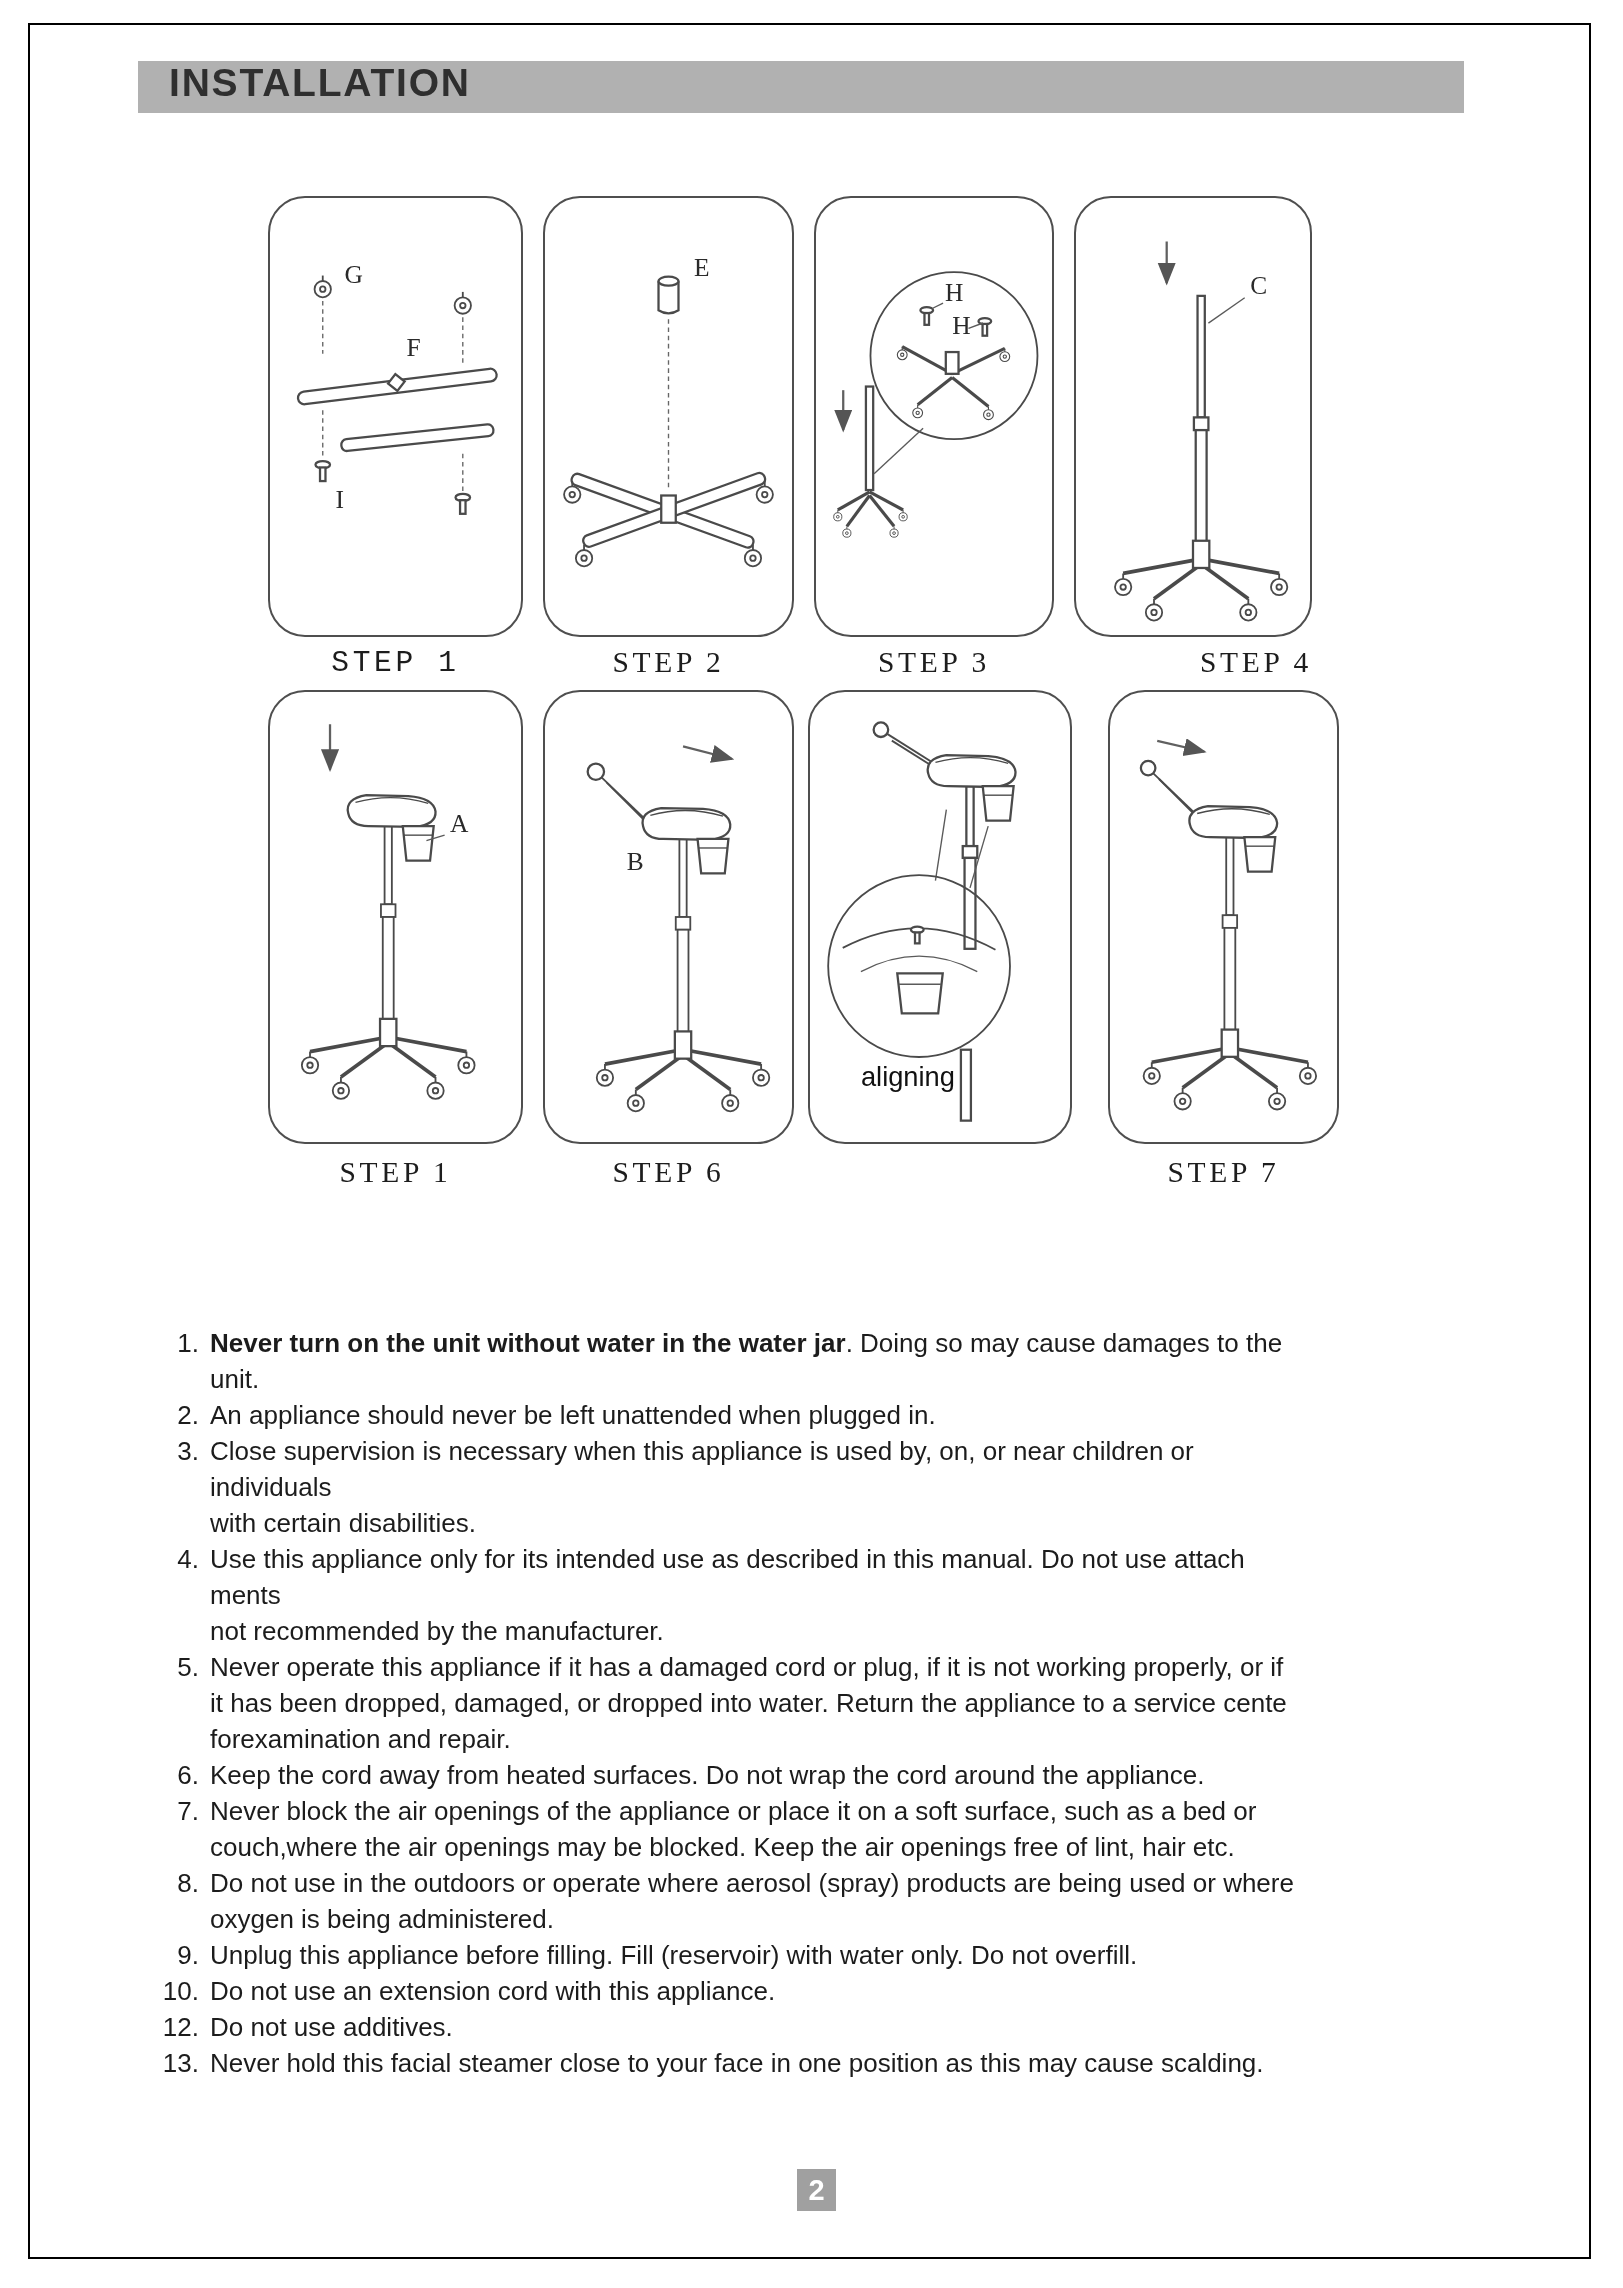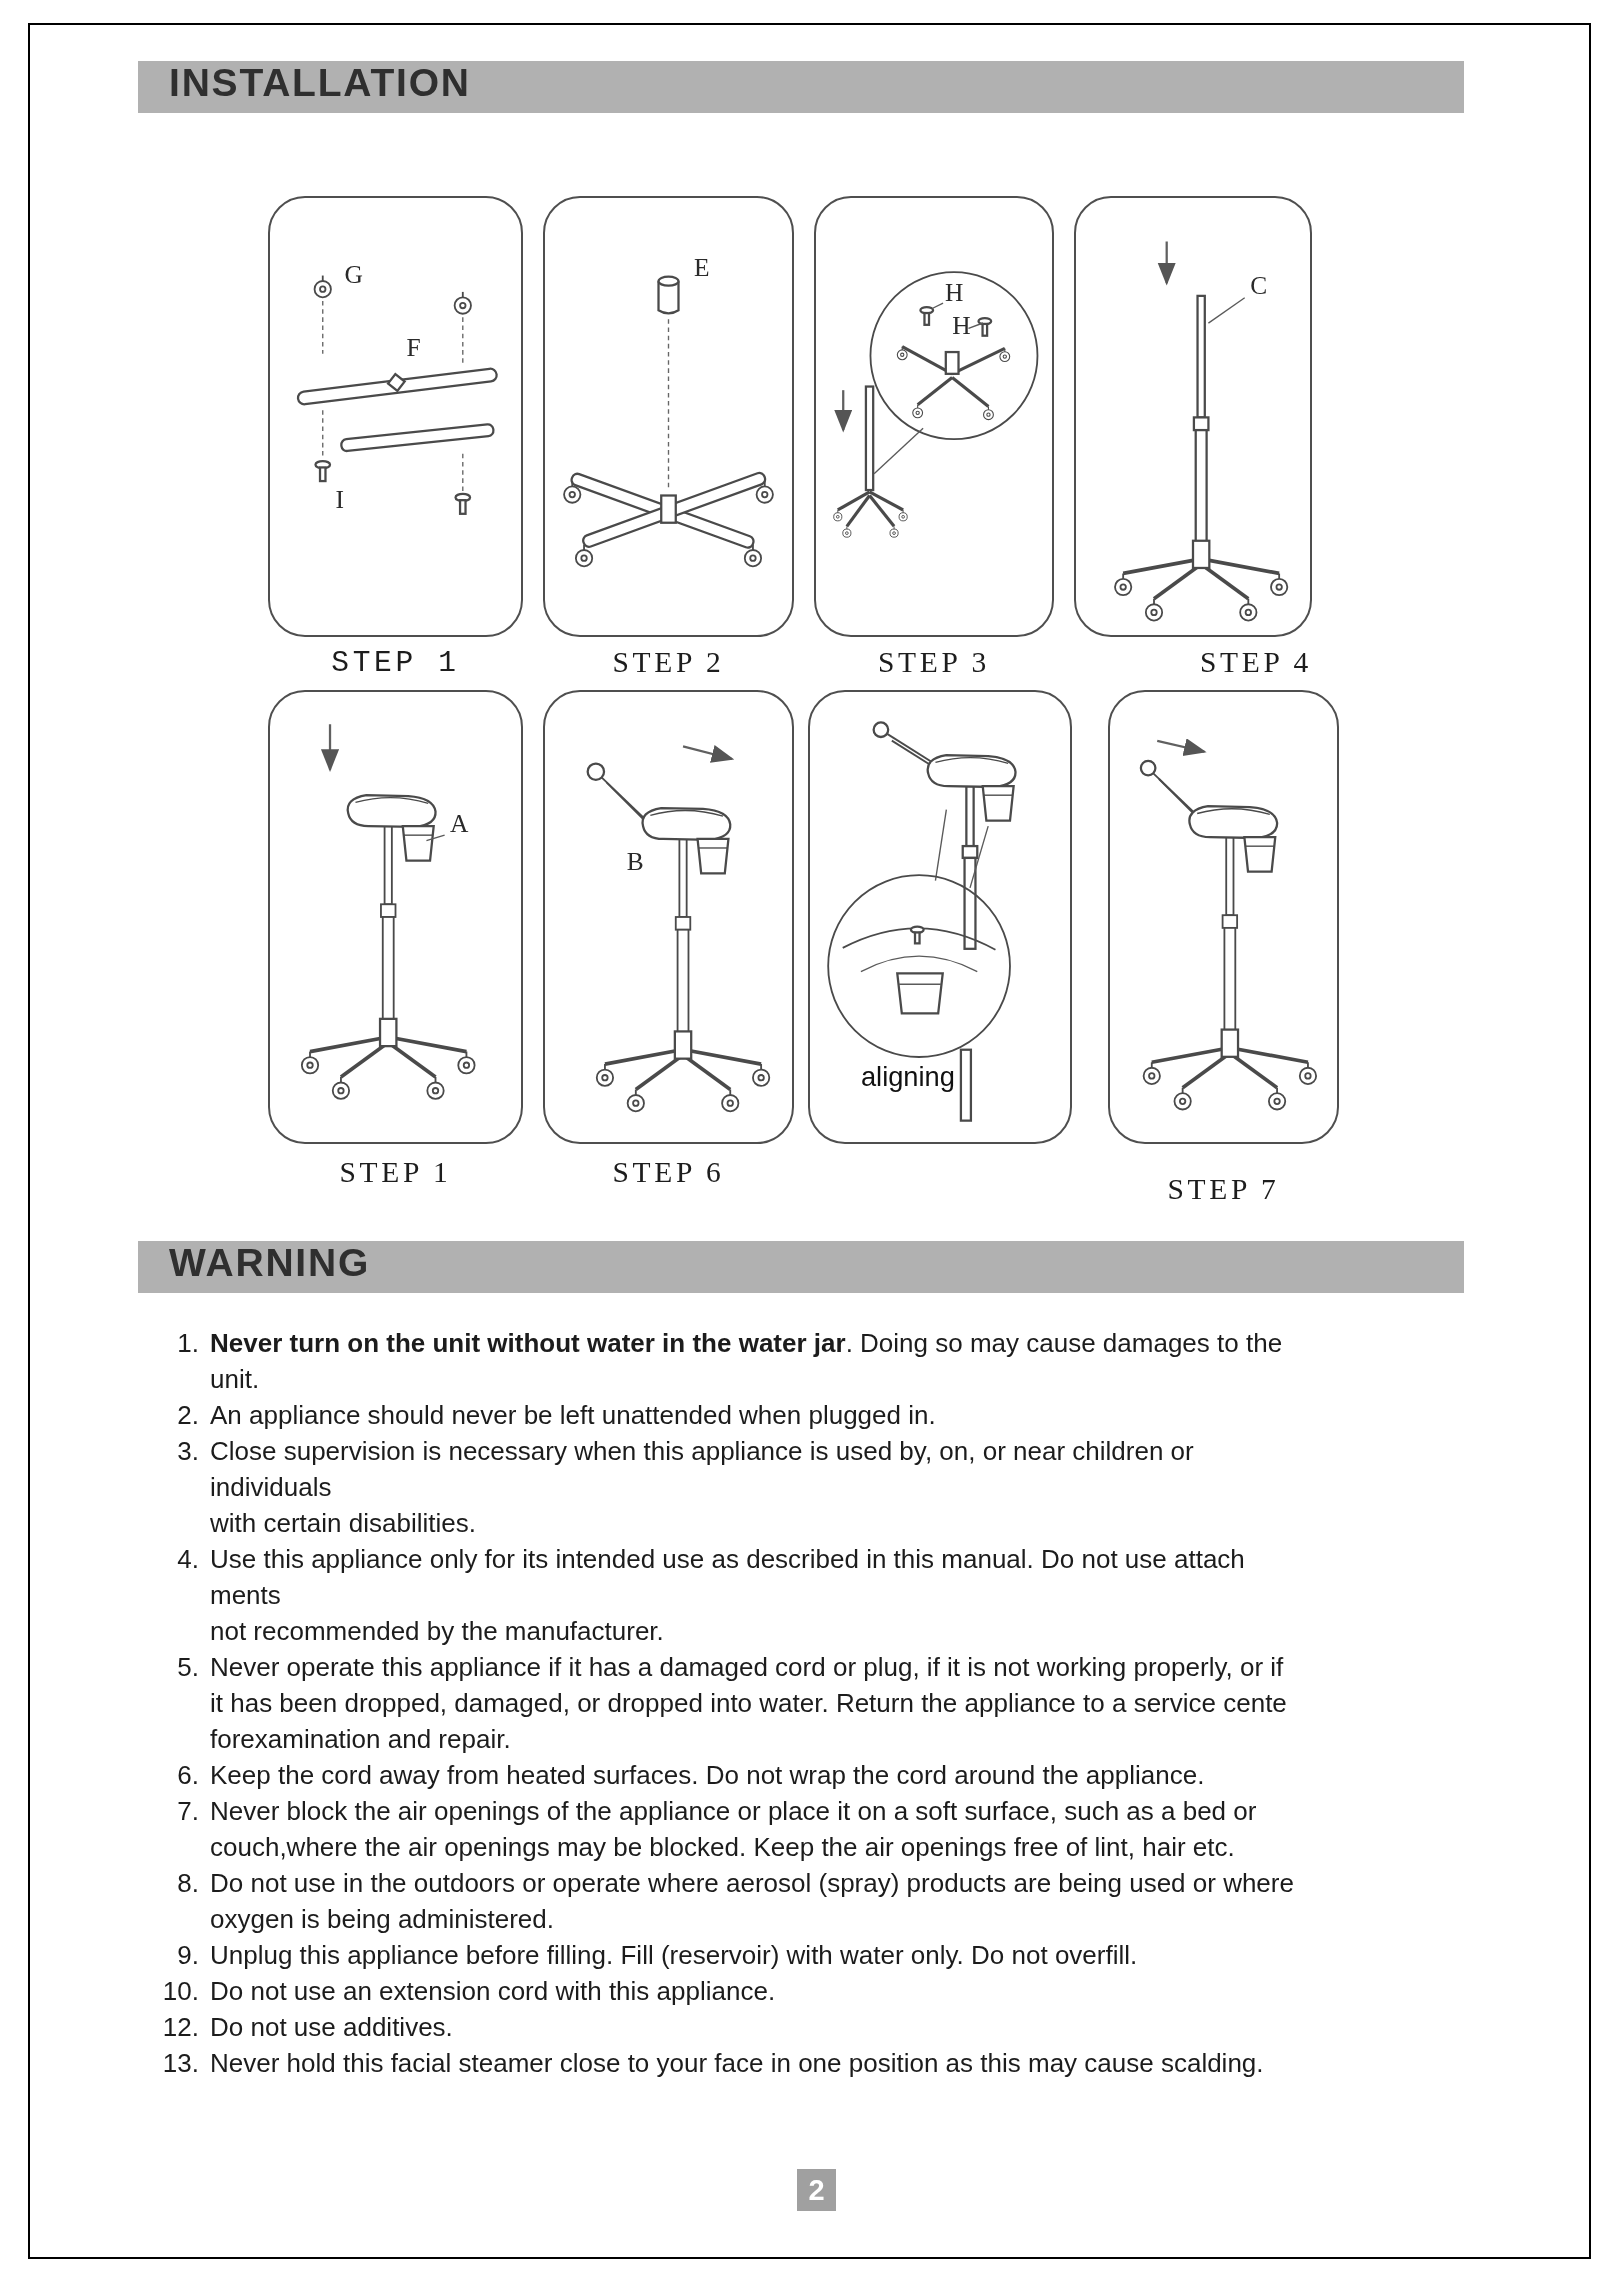--- a/index.html
+++ b/index.html
@@ -26,21 +26,21 @@
   #l2{left:543px;top:646px;width:251px;}
   #l3{left:814px;top:646px;width:240px;}
   #l4{left:1074px;top:646px;width:238px;text-align:right;}
   
   #p5{left:268px;top:690px;width:255px;height:454px;}
   #p6{left:543px;top:690px;width:251px;height:454px;}
   #pa{left:808px;top:690px;width:264px;height:454px;}
   #p7{left:1108px;top:690px;width:231px;height:454px;}
   #l5{left:268px;top:1156px;width:255px;}
   #l6{left:543px;top:1156px;width:251px;}
-  #l7{left:1108px;top:1156px;width:231px;margin-top:17px;}
+  #l7{left:1108px;top:1156px;width:231px;}
   
   .w-list{position:absolute;left:140px;top:1325px;width:1375px;}
   .w-item{display:flex;align-items:flex-start;font-size:26px;line-height:36px;color:#1c1c1c;}
   .w-num{flex:none;width:59px;text-align:right;margin-right:11px;}
   .w-text{flex:1;white-space:pre-wrap;}
   .w-text b{font-weight:bold;}
   
   .pageno{position:absolute;left:797px;top:2169px;width:39px;height:42px;background:#a0a0a0;
         color:#ffffff;font-size:29px;font-weight:bold;display:flex;align-items:center;justify-content:center;}
   
@@ -265,23 +265,20 @@
       <line class="ln" x1="102" y1="142" x2="54" y2="94"></line>
       <circle class="wh" cx="42" cy="82" r="8" stroke-width="2"></circle>
       <use href="#steamer" transform="translate(136,148)"></use>
     </svg>
   </div>
 
   <div class="step-label" id="l5">STEP 1</div>
   <div class="step-label" id="l6">STEP 6</div>
   <div class="step-label" id="l7">STEP 7</div>
 
-  <div class="section-bar" id="bar-warn" style="background:#b1b1b1">
-    <span class="bar-title" style="color:#2f2f2f">WARNING</span>
-  </div>
 
   <div class="w-list">
     <div class="w-item">
       <span class="w-num">1.</span>
       <div class="w-text"><b>Never turn on the unit without water in the water jar</b><span>. Doing so may cause damages to the
 unit.</span></div>
     </div>
     <div class="w-item">
       <span class="w-num">2.</span>
       <div class="w-text">An appliance should never be left unattended when plugged in.</div>

